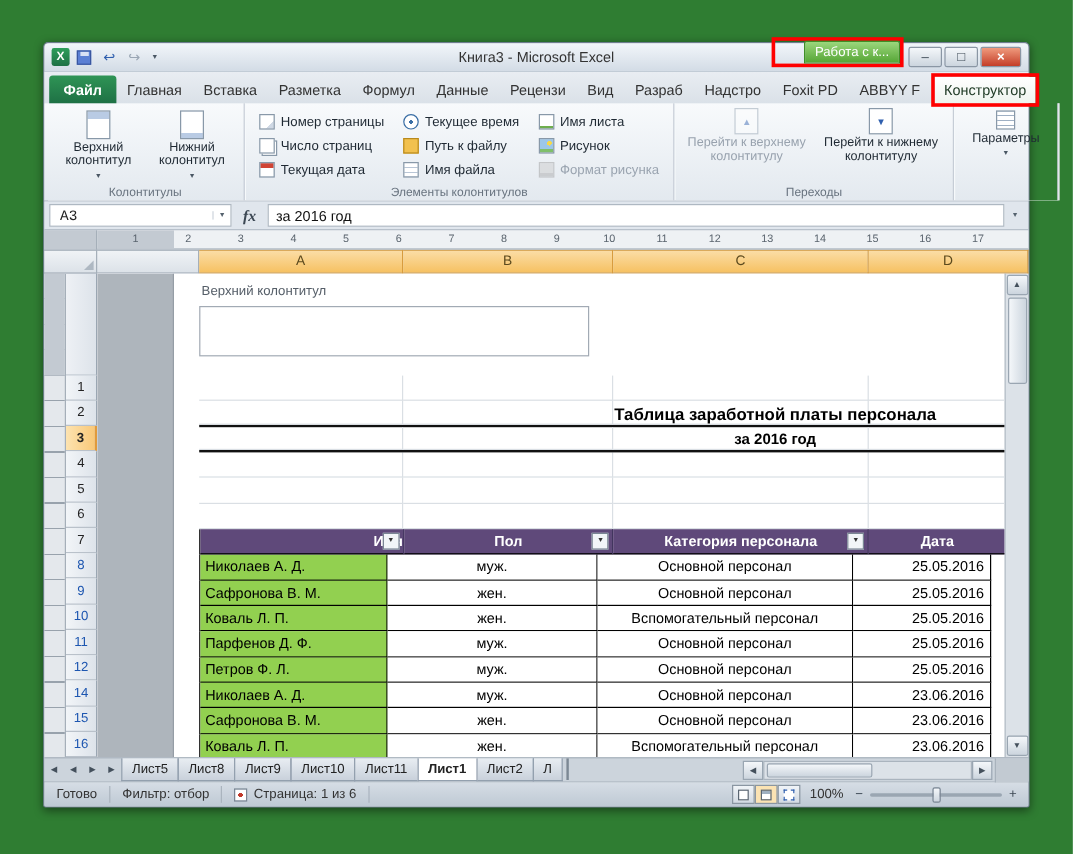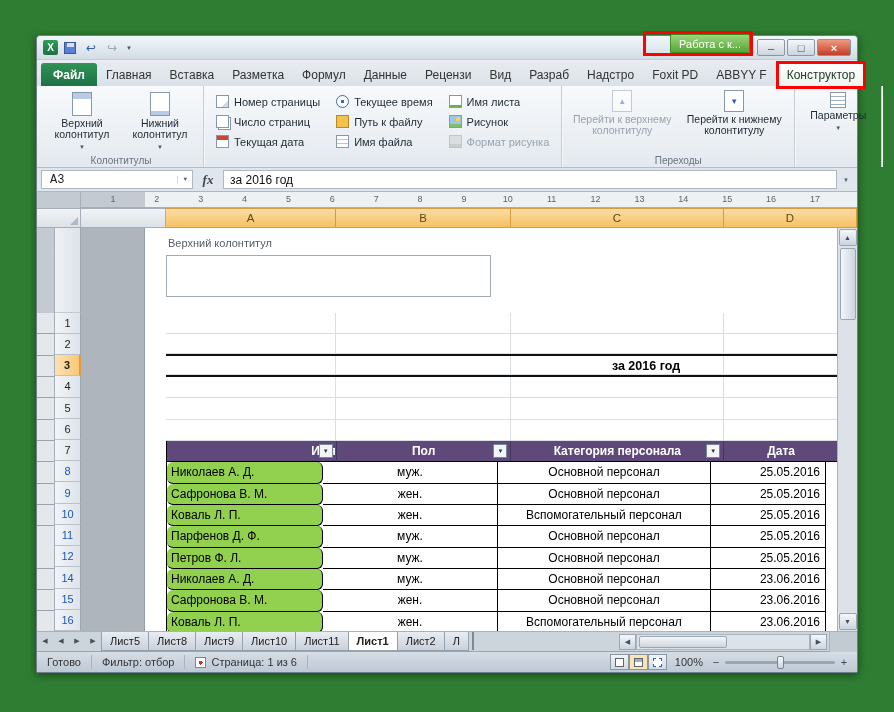--- a/index.html
+++ b/index.html
@@ -142,21 +142,21 @@
   .hrow { border-left:1px solid #000; }
   .hcell { background:#5f497a; color:#fff; font-weight:bold; font-size:12px; display:flex;
            align-items:center; justify-content:center; position:relative;
            border-right:1px solid #42355e; border-bottom:1px solid #000; }
   .hcell.cA { width:170px;justify-content:flex-end; } .hcell.cB { width:175px; } .hcell.cC { width:213px; } .hcell.cD { width:115px; border-right:1px solid #000; }
   .fbtn { position:absolute; right:3px; top:3px; width:14px; height:14px; background:#f2f5f8;
           border:1px solid #7a8694; color:#333; font-size:6px; display:flex; align-items:center; justify-content:center; }
   .drow { border-left:1px solid #000; }
   .dcell { font-size:12px; color:#000; display:flex; align-items:center;
            border-right:1px solid #000; border-bottom:1px solid #000; background:#fff; }
-  .dcell.cA { width:156px; background:#92d050; padding-left:4px;border-radius:6px; }
+  .dcell.cA { width:156px; background:#92d050; padding-left:4px; }
   .dcell.cB { width:175px; justify-content:center; }
   .dcell.cC { width:213px; justify-content:center; }
   .dcell.cD { width:115px; justify-content:flex-end; padding-right:5px; }
   .vscroll { width:20px; background:#dce2e8; border-left:1px solid #a8b2bc; display:flex; flex-direction:column; align-items:center; }
   .sbtn { width:18px; height:17px; margin:1px; background:linear-gradient(#f4f7fa,#ccd5de);
           border:1px solid #9aa6b2; border-radius:2px; font-size:7px; color:#44505c;
           display:flex; align-items:center; justify-content:center; }
   .vthumb { width:16px; height:72px; background:linear-gradient(90deg,#f4f7fa,#ccd5de);
             border:1px solid #9aa6b2; border-radius:2px; margin-top:1px; }
   .vfill { flex:1; }
@@ -209,20 +209,21 @@
           <span class="ic-save"></span>
         </span>
       <span class="qbtn">
           <span class="glyph undo">↩</span>
         </span>
       <span class="qbtn">
           <span class="glyph redo">↪</span>
         </span>
       <span class="qbtn caret">▼</span>
     </div>
+    <div class="wtitle">Книга3  -  Microsoft Excel</div>
     <div class="ctxwrap">
       <div class="ctxgroup">Работа с к...</div>
     </div>
     <div class="winbtns">
       <span class="wb">–</span>
       <span class="wb">□</span>
       <span class="wb close">×</span>
     </div>
   </div>
 
@@ -309,20 +310,21 @@
           </div>
         <div class="rsbtn">
             <span class="ric ic-picture"></span>
             <span>Рисунок</span>
           </div>
         <div class="rsbtn disabled">
             <span class="ric ic-picfmt"></span>
             <span>Формат рисунка</span>
           </div>
       </div>
+      <div class="glabel">Элементы колонтитулов</div>
     </div>
 
     <div class="rgroup">
       <div class="bigrow">
         <div class="rbig wide disabled">
           <span class="icnav">▲</span>
           <span>Перейти к верхнему колонтитулу</span>
         </div>
         <div class="rbig wide">
           <span class="icnav">▼</span>
@@ -452,20 +454,21 @@
               <div class="gcell cA"></div>
                 <div class="gcell cB"></div>
                 <div class="gcell cC"></div>
                 <div class="gcell cD"></div>
             </div>
             <div class="grow titlerow">
               <div class="gcell cA"></div>
                 <div class="gcell cB"></div>
                 <div class="gcell cC"></div>
                 <div class="gcell cD"></div>
+              <span class="btitle">Таблица заработной платы персонала</span>
             </div>
             <div class="grow subtitlerow">
               <div class="gcell cA"></div>
                 <div class="gcell cB"></div>
                 <div class="gcell cC"></div>
                 <div class="gcell cD"></div>
               <span class="bsub">за 2016 год</span>
             </div>
             <div class="grow">
               <div class="gcell cA"></div>

